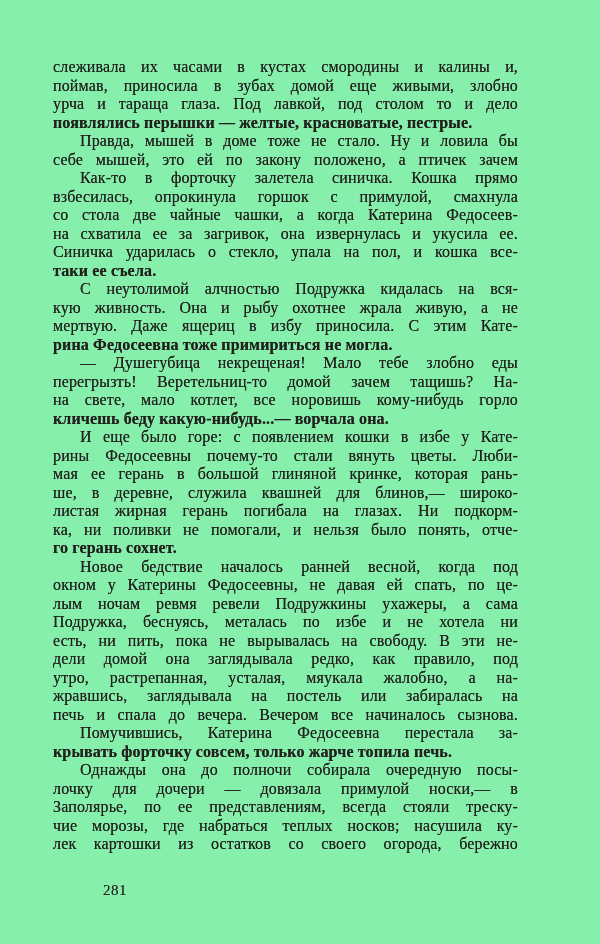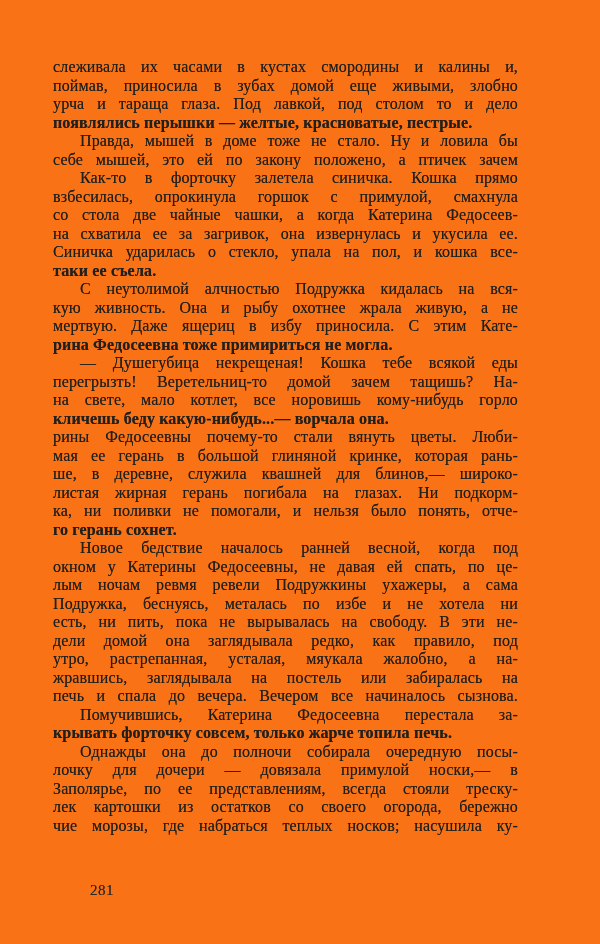--- a/index.html
+++ b/index.html
@@ -37,32 +37,32 @@
   }
   .line.last {
     text-align-last: left;
     font-weight: bold;
   }
   .line.indent {
     text-indent: 27px;
   }
   .page-number {
     position: absolute;
-    left: 90px;
+    left: 103px;
     top: 882px;
     color: #2a2825;
     font-size: 15px;
     letter-spacing: 0.5px;
     text-shadow: 0 0 0.5px rgba(42, 40, 37, 0.7);
   }
 </style>
 </head>
 <body>
 
-<div class="page" style="background: #f97316;">
+<div class="page" style="background: #86efac;">
   <div class="text-block" style="color: rgb(34, 32, 29);">
       <div class="paragraph">
         <div class="line">слеживала их часами в кустах смородины и калины и,</div>
         <div class="line">поймав, приносила в зубах домой еще живыми, злобно</div>
         <div class="line">урча и тараща глаза. Под лавкой, под столом то и дело</div>
         <div class="line last">появлялись перышки — желтые, красноватые, пестрые.</div>
       </div>
       <div class="paragraph">
         <div class="line indent">Правда, мышей в доме тоже не стало. Ну и ловила бы</div>
         <div class="line">себе мышей, это ей по закону положено, а птичек зачем</div>
@@ -75,26 +75,27 @@
         <div class="line">Синичка ударилась о стекло, упала на пол, и кошка все-</div>
         <div class="line last">таки ее съела.</div>
       </div>
       <div class="paragraph">
         <div class="line indent">С неутолимой алчностью Подружка кидалась на вся-</div>
         <div class="line">кую живность. Она и рыбу охотнее жрала живую, а не</div>
         <div class="line">мертвую. Даже ящериц в избу приносила. С этим Кате-</div>
         <div class="line last">рина Федосеевна тоже примириться не могла.</div>
       </div>
       <div class="paragraph">
-        <div class="line indent">— Душегубица некрещеная! Кошка тебе всякой еды</div>
+        <div class="line indent">— Душегубица некрещеная! Мало тебе злобно еды</div>
         <div class="line">перегрызть! Веретельниц-то домой зачем тащишь? На-</div>
         <div class="line">на свете, мало котлет, все норовишь кому-нибудь горло</div>
         <div class="line last">кличешь беду какую-нибудь...— ворчала она.</div>
       </div>
       <div class="paragraph">
+        <div class="line indent">И еще было горе: с появлением кошки в избе у Кате-</div>
         <div class="line">рины Федосеевны почему-то стали вянуть цветы. Люби-</div>
         <div class="line">мая ее герань в большой глиняной кринке, которая рань-</div>
         <div class="line">ше, в деревне, служила квашней для блинов,— широко-</div>
         <div class="line">листая жирная герань погибала на глазах. Ни подкорм-</div>
         <div class="line">ка, ни поливки не помогали, и нельзя было понять, отче-</div>
         <div class="line last">го герань сохнет.</div>
       </div>
       <div class="paragraph">
         <div class="line indent">Новое бедствие началось ранней весной, когда под</div>
         <div class="line">окном у Катерины Федосеевны, не давая ей спать, по це-</div>
@@ -107,18 +108,18 @@
         <div class="line">печь и спала до вечера. Вечером все начиналось сызнова.</div>
       </div>
       <div class="paragraph">
         <div class="line indent">Помучившись, Катерина Федосеевна перестала за-</div>
         <div class="line last">крывать форточку совсем, только жарче топила печь.</div>
       </div>
       <div class="paragraph">
         <div class="line indent">Однажды она до полночи собирала очередную посы-</div>
         <div class="line">лочку для дочери — довязала примулой носки,— в</div>
         <div class="line">Заполярье, по ее представлениям, всегда стояли треску-</div>
+        <div class="line">чие морозы, где набраться теплых носков; насушила ку-</div>
         <div class="line">лек картошки из остатков со своего огорода, бережно</div>
-        <div class="line">чие морозы, где набраться теплых носков; насушила ку-</div>
       </div>
     </div>
   <div class="page-number">281</div>
 </div>
 
 </body></html>

